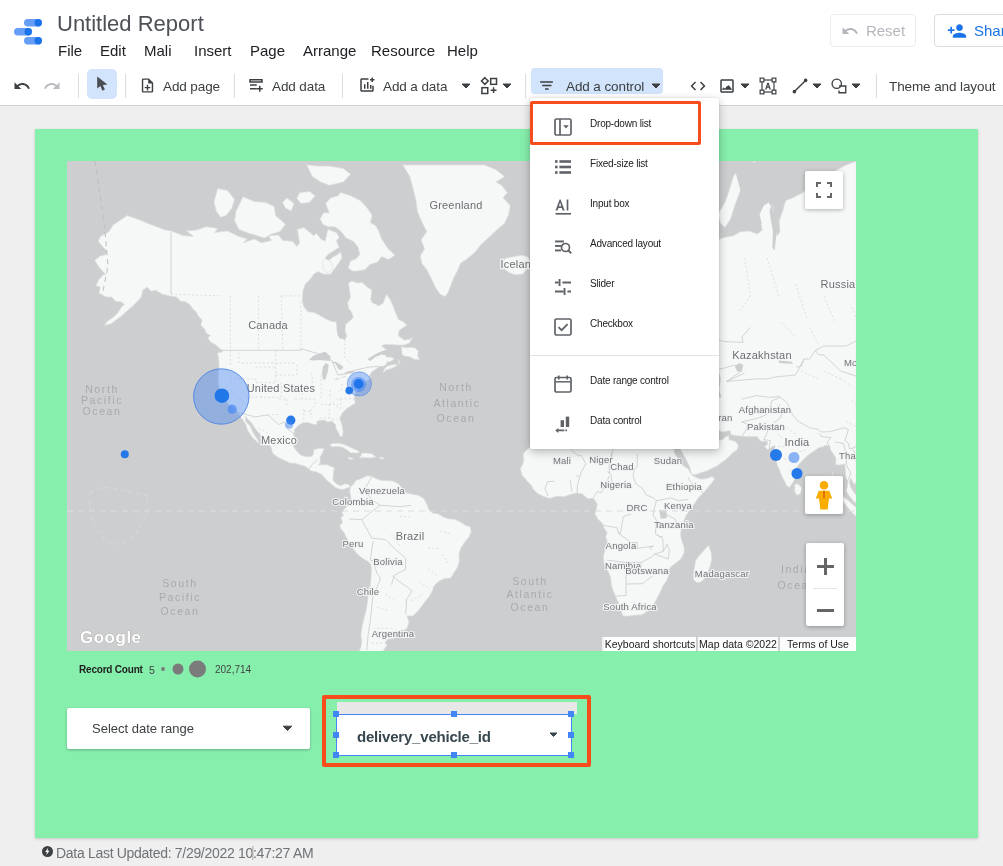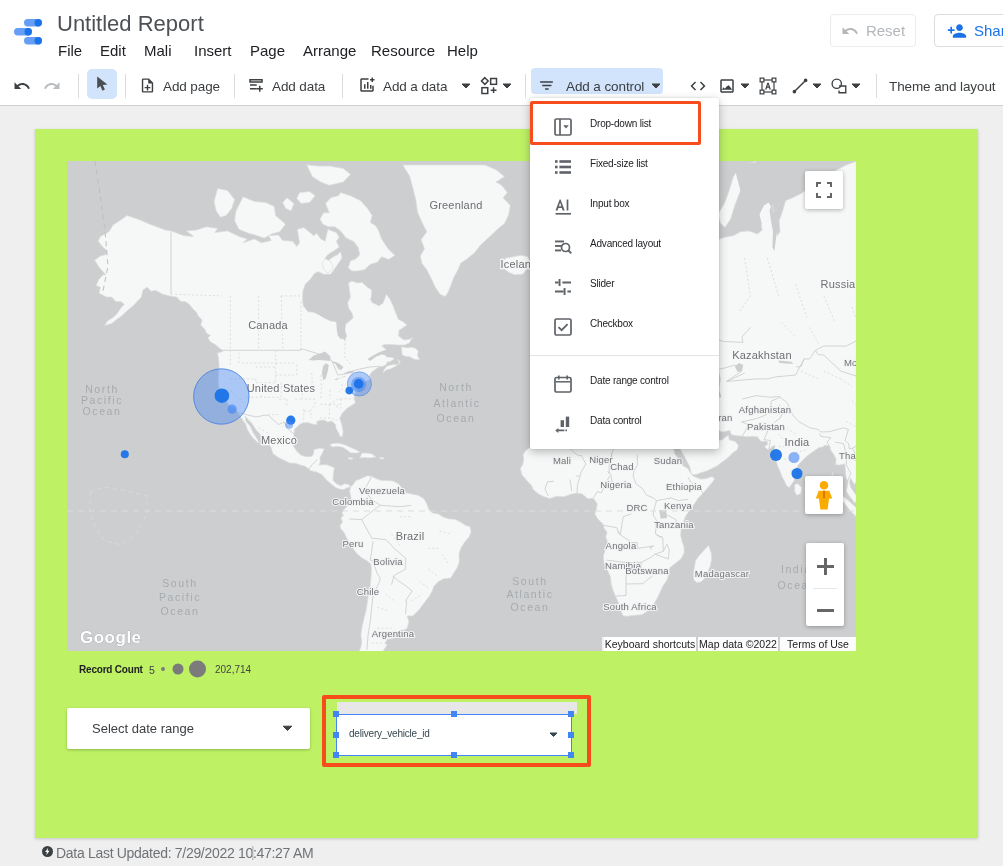--- a/index.html
+++ b/index.html
@@ -12,21 +12,21 @@
  border-radius:4px;color:#b3b6ba;font-size:15px;display:flex;align-items:center;justify-content:center;box-sizing:border-box;}
 #sharebtn{position:absolute;left:934px;top:14px;width:90px;height:33px;border:1px solid #dadce0;
  border-radius:4px;color:#1a73e8;font-size:15px;font-weight:500;display:flex;align-items:center;box-sizing:border-box;}
 #toolbar{position:absolute;left:0;top:66px;width:1003px;height:39px;background:#fff;
  border-bottom:1px solid #d0d0d0;padding-left:28px;}
 .tsep{position:absolute;top:8px;width:1px;height:24px;background:#dadce0;}
 .tlabel{position:absolute;top:13px;font-size:13.5px;color:#3c4043;letter-spacing:-0.1px;}
 #cursorbtn{position:absolute;left:87px;top:3px;width:30px;height:30px;background:#d2e3fc;border-radius:5px;}
 #ctrlpill{position:absolute;left:531px;top:2px;width:132px;height:26px;background:#d2e3fc;border-radius:4px;}
 #content{position:absolute;left:0;top:106px;width:1003px;height:760px;background:#efefef;}
-#canvas{position:absolute;left:35px;top:23px;width:943px;height:709px;background:#bef264;
+#canvas{position:absolute;left:35px;top:23px;width:943px;height:709px;background:#86efac;
  box-shadow:0 1px 3px rgba(0,0,0,.18);}
 #map{position:absolute;left:32px;top:32px;}
 .mapbtn{position:absolute;background:#fff;box-shadow:0 1px 4px rgba(0,0,0,.3);border-radius:2px;}
 #legend{position:absolute;left:44px;top:531px;height:20px;font-size:11px;color:#212121;}
 #datectrl{position:absolute;left:32px;top:579px;width:243px;height:41px;background:#fff;border-radius:2px;
  box-shadow:0 1px 3px rgba(0,0,0,.25);font-size:13px;color:#3c4043;box-sizing:border-box;}
 #dvgray{position:absolute;left:302px;top:573px;width:240px;height:12px;background:#e7e7e7;}
 #dvbox{position:absolute;left:301px;top:585px;width:236px;height:42px;background:#fff;
  border:1.5px solid #4285f4;font-size:12px;color:#37474f;box-sizing:border-box;}
 .handle{position:absolute;width:6px;height:6px;background:#4285f4;}
@@ -467,21 +467,21 @@
 
 <div id="datectrl">
         <span style="position:absolute;left:25px;top:13px">Select date range</span>
 <svg class="abs" style="left:215px;top:17px" width="11" height="7" viewBox="0 0 11 7">
           <path d="M1.2 1.2 L5.5 5.5 L9.8 1.2 Z" fill="#3c4043" stroke="#3c4043"></path>
         </svg>
 </div>
 
 <div id="dvgray"></div>
 <div id="dvbox">
-        <span style="position:absolute;left:12px;top:13px;font-weight:normal;font-size:10px;letter-spacing:-0.2px">delivery_vehicle_id</span>
+        <span style="position:absolute;left:20px;top:13px;font-weight:bold;font-size:15px;letter-spacing:-0.2px">delivery_vehicle_id</span>
 <svg class="abs" style="left:212px;top:17px" width="9" height="6" viewBox="0 0 9 6">
           <path d="M1 1 L4.5 4.5 L8 1 Z" fill="#37474f" stroke="#37474f"></path>
         </svg>
 </div>
     <div class="handle" style="left:298px;top:582px"></div>
 <div class="handle" style="left:415.5px;top:582px"></div>
 <div class="handle" style="left:533px;top:582px"></div>
 <div class="handle" style="left:298px;top:602.5px"></div>
 <div class="handle" style="left:533px;top:602.5px"></div>
 <div class="handle" style="left:298px;top:623px"></div>

